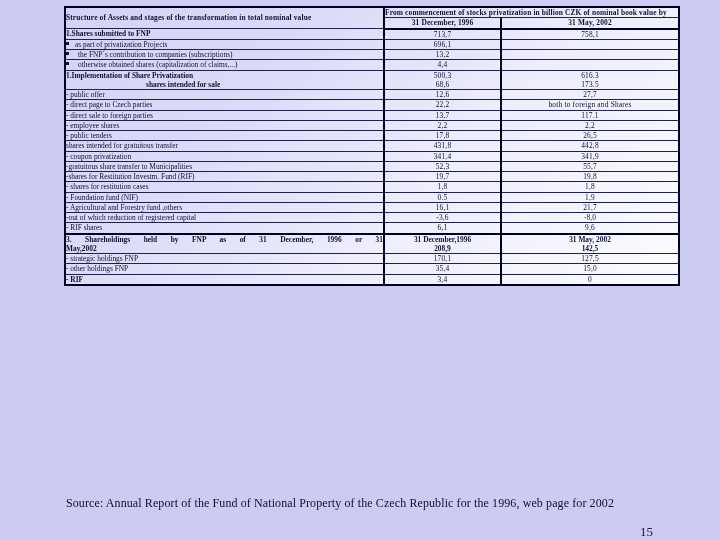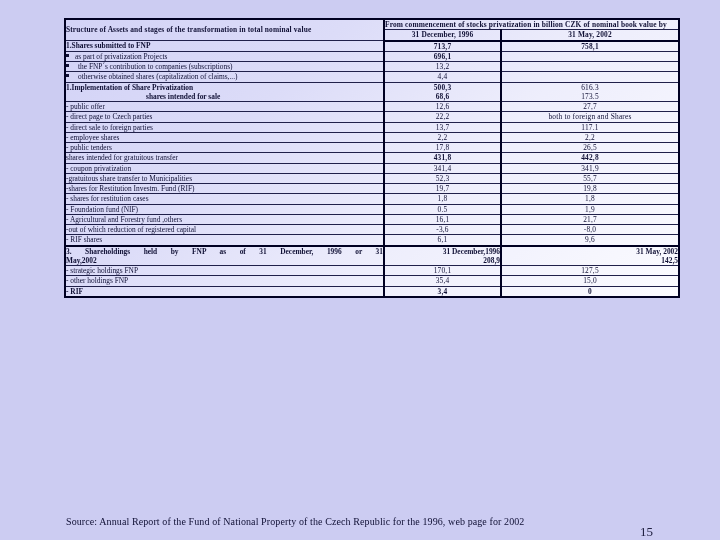--- a/index.html
+++ b/index.html
@@ -19,21 +19,21 @@
   #slide {
     position: absolute;
     left: 0; top: 0;
     width: 720px;
     height: 540px;
   }
 
   #table-wrap {
     position: absolute;
     left: 64px;
-    top: 18px;
+    top: 6px;
     width: 614px;
   }
 
   table.fnp {
     border-collapse: collapse;
     width: 614px;
     table-layout: fixed;
     background-image: linear-gradient(135deg, #d2d2f6 0%, #dcdcf8 32%, #eeeefc 62%, #fbfbff 100%);
   }
 
@@ -100,38 +100,38 @@
   .ind-deep    { padding-left: 130px; }
   .ind-deep2   { padding-left: 126px; }
   .ind-mid     { padding-left: 86px; }
   .ind-sub     { padding-left: 110px; }
 
   .val {
     text-align: center;
     padding: 5px 3px;
     letter-spacing: 0.2px;
   }
-  .val-bold { font-weight: bold; text-align: center; }
+  .val-bold { font-weight: normal; text-align: center; }
 
   .two-line { line-height: 1.5; }
 
   .sec-head {
     font-weight: bold;
     text-align: justify;
     text-align-last: justify;
     padding: 5px 7px 2px 7px;
     font-size: 7.5px;
   }
   .sec-head .second-line {
     display: block;
     text-align: left;
     text-align-last: left;
   }
   .sec-head-val {
-    text-align: right;
+    text-align: center;
     font-weight: bold;
     padding: 5px 3px 2px 3px;
     line-height: 1.55;
   }
 
   .note-text { letter-spacing: 0.1px; }
 
   
   #page-number {
     position: absolute;
@@ -140,22 +140,22 @@
     font-size: 13px;
     color: #202040;
     font-family: "Liberation Serif", "DejaVu Serif", serif;
     margin-top: 32px;
   }
 
   
   #source-line {
     position: absolute;
     left: 66px;
-    top: 516px;
-    font-size: 10px;
+    top: 496px;
+    font-size: 12px;
     color: #101035;
     letter-spacing: 0.1px;
     text-align: center;
   }
 </style>
 </head>
 <body>
 
 <div id="slide">
 

